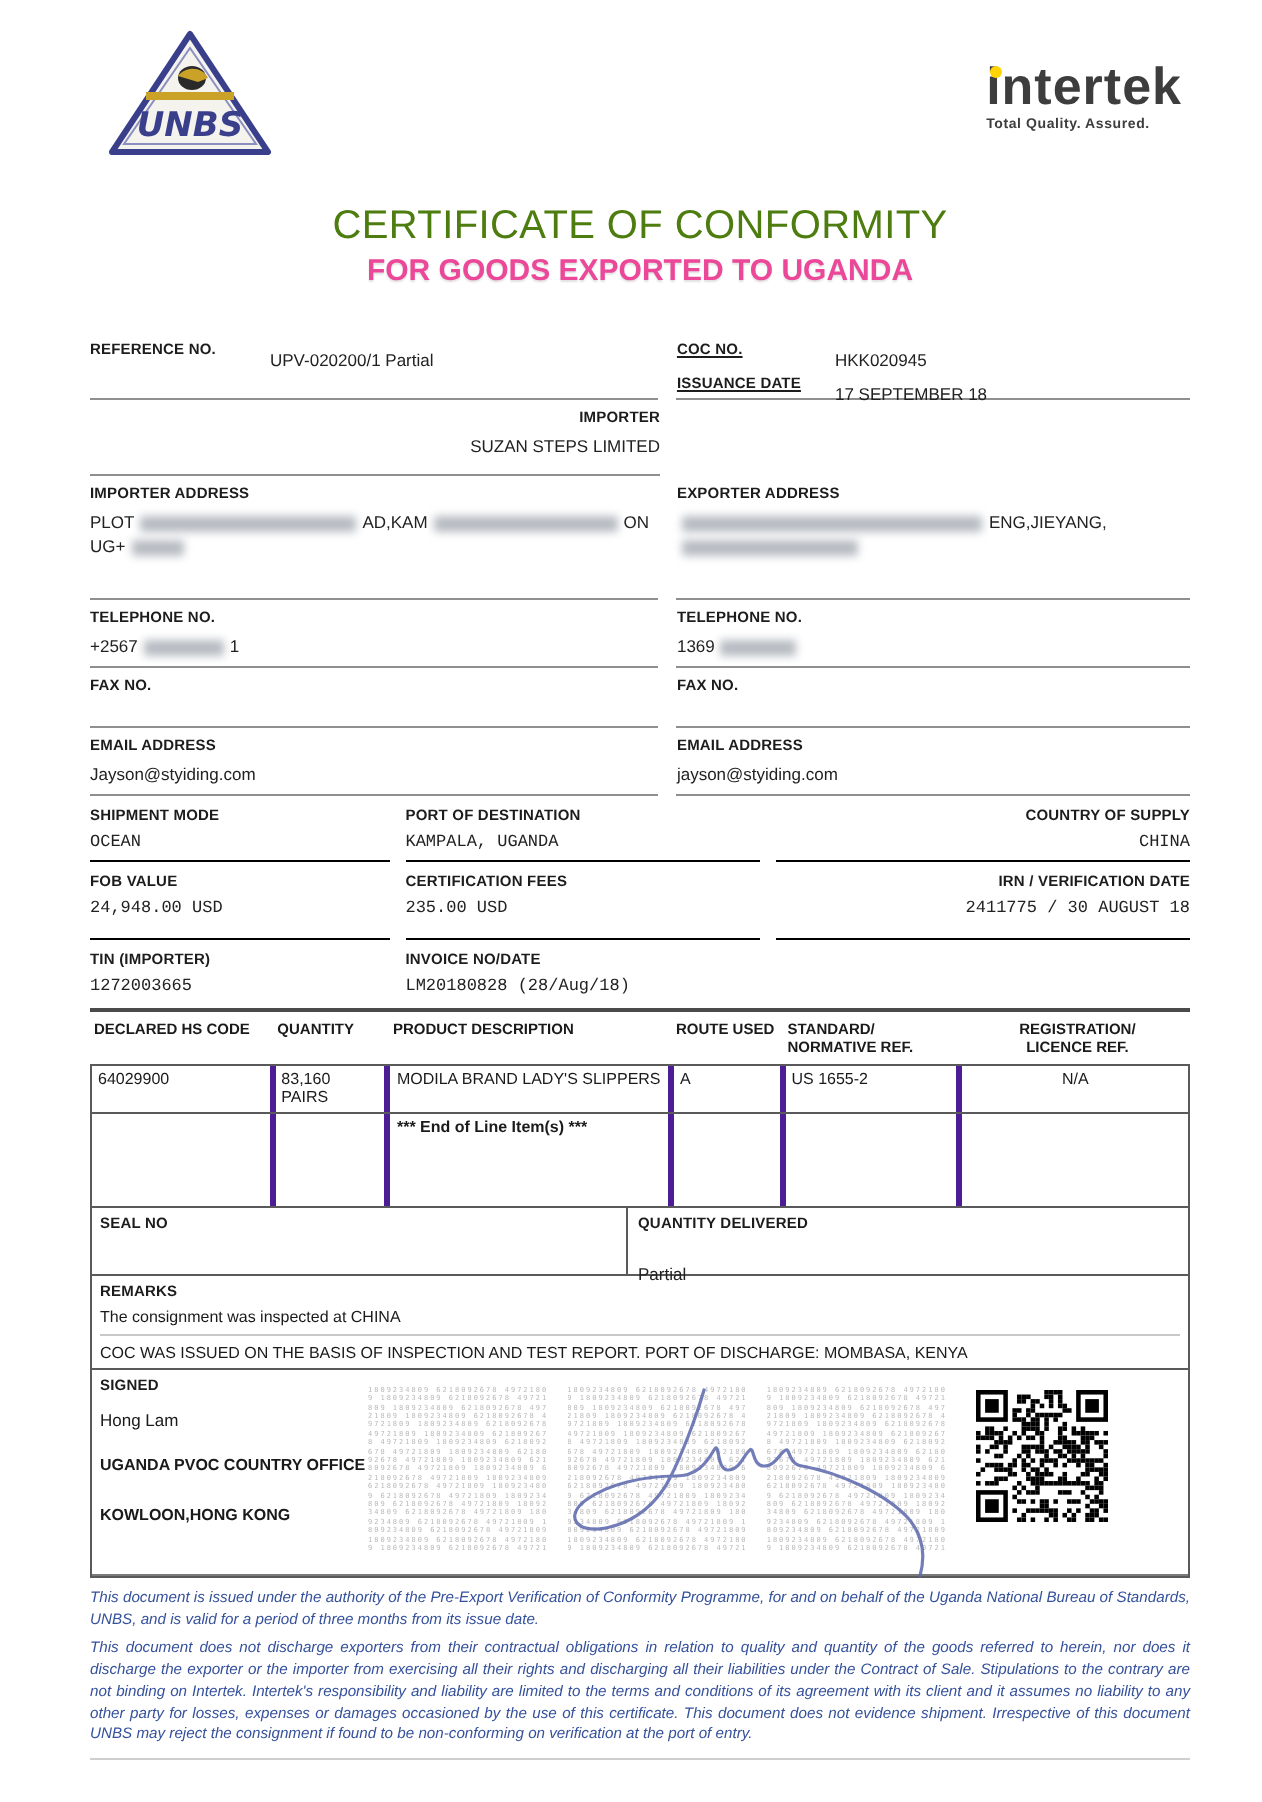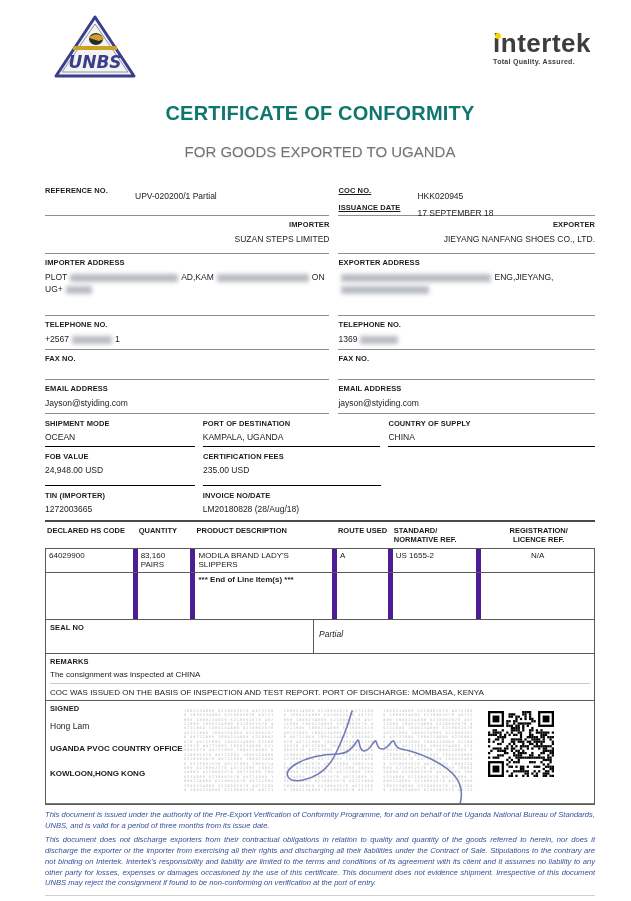--- a/index.html
+++ b/index.html
@@ -10,22 +10,22 @@
   
   .hdr { display:flex; justify-content:space-between; align-items:flex-start; height:74px; }
   .unbs { margin-left:8px; }
   .itk-wrap { text-align:left; margin-top:16px; margin-right:4px; }
   .itk { font-size:26px; font-weight:bold; color:#3d3d3d; letter-spacing:0.5px; position:relative; line-height:26px; display:inline-block; }
   .itk .dot { position:absolute; left:2px; top:3px; width:6px; height:6px; border-radius:50%; background:var(--itk-yellow,#ffd400); }
   .itk-tag { font-size:7px; font-weight:bold; color:#3d3d3d; margin-top:2px; letter-spacing:0.3px; }
 
   
   .title-blk { text-align:center; margin-top:14px; }
-  .title-main { font-size:20px; font-weight:bold; color:#0f766e; letter-spacing:0.2px; }
-  .title-sub { font-size:15px; font-weight:normal; color:#737373; margin-top:18px; text-shadow:0 1px 1px rgba(0,0,0,0.12); }
+  .title-main { font-size:20px; font-weight:normal; color:#4d7c0f; letter-spacing:0.2px; }
+  .title-sub { font-size:15px; font-weight:bold; color:#ec4899; margin-top:2px; text-shadow:0 1px 1px rgba(0,0,0,0.12); }
 
   
   .fields { margin-top:22px; }
   .frow { display:flex; gap:9px; }
   .fcol { border-bottom:1px solid #8f8f8f; padding-top:4px; position:relative; }
   .cl { width:285px; }
   .cr { width:257px; }
   .lbl { font-size:7.5px; font-weight:bold; color:#1c1c1c; letter-spacing:0.1px; }
   .val { font-size:8.5px; color:#222; }
   .inline-pair { display:flex; }
@@ -41,43 +41,43 @@
   .lbl + .val { margin-top:5px; }
 
   
   .redact { display:inline-block; height:8px; background:#b7bcc2; vertical-align:middle; filter:blur(2px); border-radius:1px; margin:0 3px; }
   .rw1{width:108px;} .rw2{width:92px;} .rw3{width:26px;} .rw4{width:40px;} .rw5{width:150px;} .rw6{width:88px;} .rw7{width:38px;}
 
   
   .trow { display:flex; }
   .tc1 { width:150px; margin-right:8px; }
   .tc2 { width:178px; margin-right:8px; }
-  .tc3 { width:207px; }
+  .tc3 { width:207px;text-align:right; }
   .tcell { border-bottom:1px solid #000000; padding-top:5px; height:33px; }
-  .tcell .val { margin-top:4px; }
+  .tcell .val { margin-top:4px;font-family:Liberation Mono, monospace; }
   .tcell.noline { border-bottom:none; }
   .trow.last .tcell { height:31px; }
 
   
   .heavy { border-top:2px solid #4a4a4a; margin-top:3px; }
   .li-head { display:flex; padding:4px 0 3px 2px; }
   .li-head .h { font-size:7.5px; font-weight:bold; line-height:1.25; }
   .w1{width:92px;} .w2{width:58px;} .w3{width:142px;} .w4{width:56px;} .w5{width:89px;} .w6{width:113px;text-align:center;}
   .li-box { border:1px solid #5a5a5a; }
   .li-row { display:flex; }
   .li-row.r-a { height:24px; border-bottom:1px solid #5a5a5a; }
   .li-row.r-b { height:46px; }
-  .li-cell { font-size:8px; padding:2px 3px; border-right:5px solid #4c1d95; overflow:hidden; }
+  .li-cell { font-size:8px; padding:2px 3px; border-right:3px solid #4c1d95; overflow:hidden; }
   .li-cell:last-child { border-right:none; }
 
   
   .seal-row { display:flex; border-top:1px solid #5a5a5a; height:34px; }
   .seal-cell { width:268px; border-right:1px solid #5a5a5a; padding:3px 4px; }
   .qty-cell { flex:1; padding:3px 5px; }
-  .qty-cell .val { margin-top:6px;font-style:italic; }
+  .qty-cell .val { margin-top:16px; }
 
   
   .remarks { border-top:1px solid #5a5a5a; padding:3px 4px 0 4px; height:47px; }
   .rem-line1 { font-size:8px; margin-top:4px; padding-bottom:4px; border-bottom:1px solid #c9c9c9; }
   .rem-line2 { font-size:8px; margin-top:4px; }
 
   
   .signed { border-top:1px solid #5a5a5a; border-bottom:1px solid #7a7a7a; height:104px; padding:3px 4px; position:relative; }
   .sig-name { position:absolute; left:4px; top:20px; font-size:8.5px; }
   .sig-office { position:absolute; left:4px; top:43px; font-size:8px; font-weight:bold; }
@@ -142,24 +142,20 @@
           <span class="val">17 SEPTEMBER 18</span>
         </div>
       </div>
     </div>
 
     <div class="frow">
       <div class="fcol cl r2">
         <div class="lbl">IMPORTER</div>
         <div class="val">SUZAN STEPS LIMITED</div>
       </div>
-      <div class="fcol cr r2">
-        <div class="lbl">EXPORTER</div>
-        <div class="val">JIEYANG NANFANG SHOES CO., LTD.</div>
-      </div>
     </div>
 
     <div class="frow">
       <div class="fcol cl r3">
         <div class="lbl">IMPORTER ADDRESS</div>
         <div class="val">
           <span>PLOT</span><span class="redact rw1"></span><span>AD,KAM</span><span class="redact rw2"></span><span>ON</span>
         </div>
         <div class="val" style="margin-top:2px;">
           <span>UG+</span><span class="redact rw3"></span>
@@ -227,20 +223,24 @@
     </div>
 
     <div class="trow">
       <div class="tcell tc1" style="height:39px">
         <div class="lbl">FOB VALUE</div>
         <div class="val">24,948.00   USD</div>
       </div>
       <div class="tcell tc2" style="height:39px">
         <div class="lbl">CERTIFICATION FEES</div>
         <div class="val">235.00   USD</div>
+      </div>
+      <div class="tcell tc3" style="height:39px">
+        <div class="lbl">IRN / VERIFICATION DATE</div>
+        <div class="val">2411775 / 30 AUGUST 18</div>
       </div>
     </div>
 
     <div class="trow last">
       <div class="tcell tc1 noline">
         <div class="lbl">TIN (IMPORTER)</div>
         <div class="val">1272003665</div>
       </div>
       <div class="tcell tc2 noline">
         <div class="lbl">INVOICE NO/DATE</div>
@@ -291,20 +291,21 @@
       <div class="li-cell w4"></div>
       <div class="li-cell w5"></div>
       <div class="li-cell w6"></div>
     </div>
 
     <div class="seal-row">
       <div class="seal-cell">
         <div class="lbl">SEAL NO</div>
       </div>
       <div class="qty-cell">
+        <div class="lbl">QUANTITY DELIVERED</div>
         <div class="val">Partial</div>
       </div>
     </div>
 
     <div class="remarks">
       <div class="lbl">REMARKS</div>
       <div class="rem-line1">The consignment was inspected at  CHINA</div>
       <div class="rem-line2">COC WAS ISSUED ON THE BASIS OF INSPECTION AND TEST REPORT. PORT OF DISCHARGE: MOMBASA, KENYA</div>
     </div>
 

